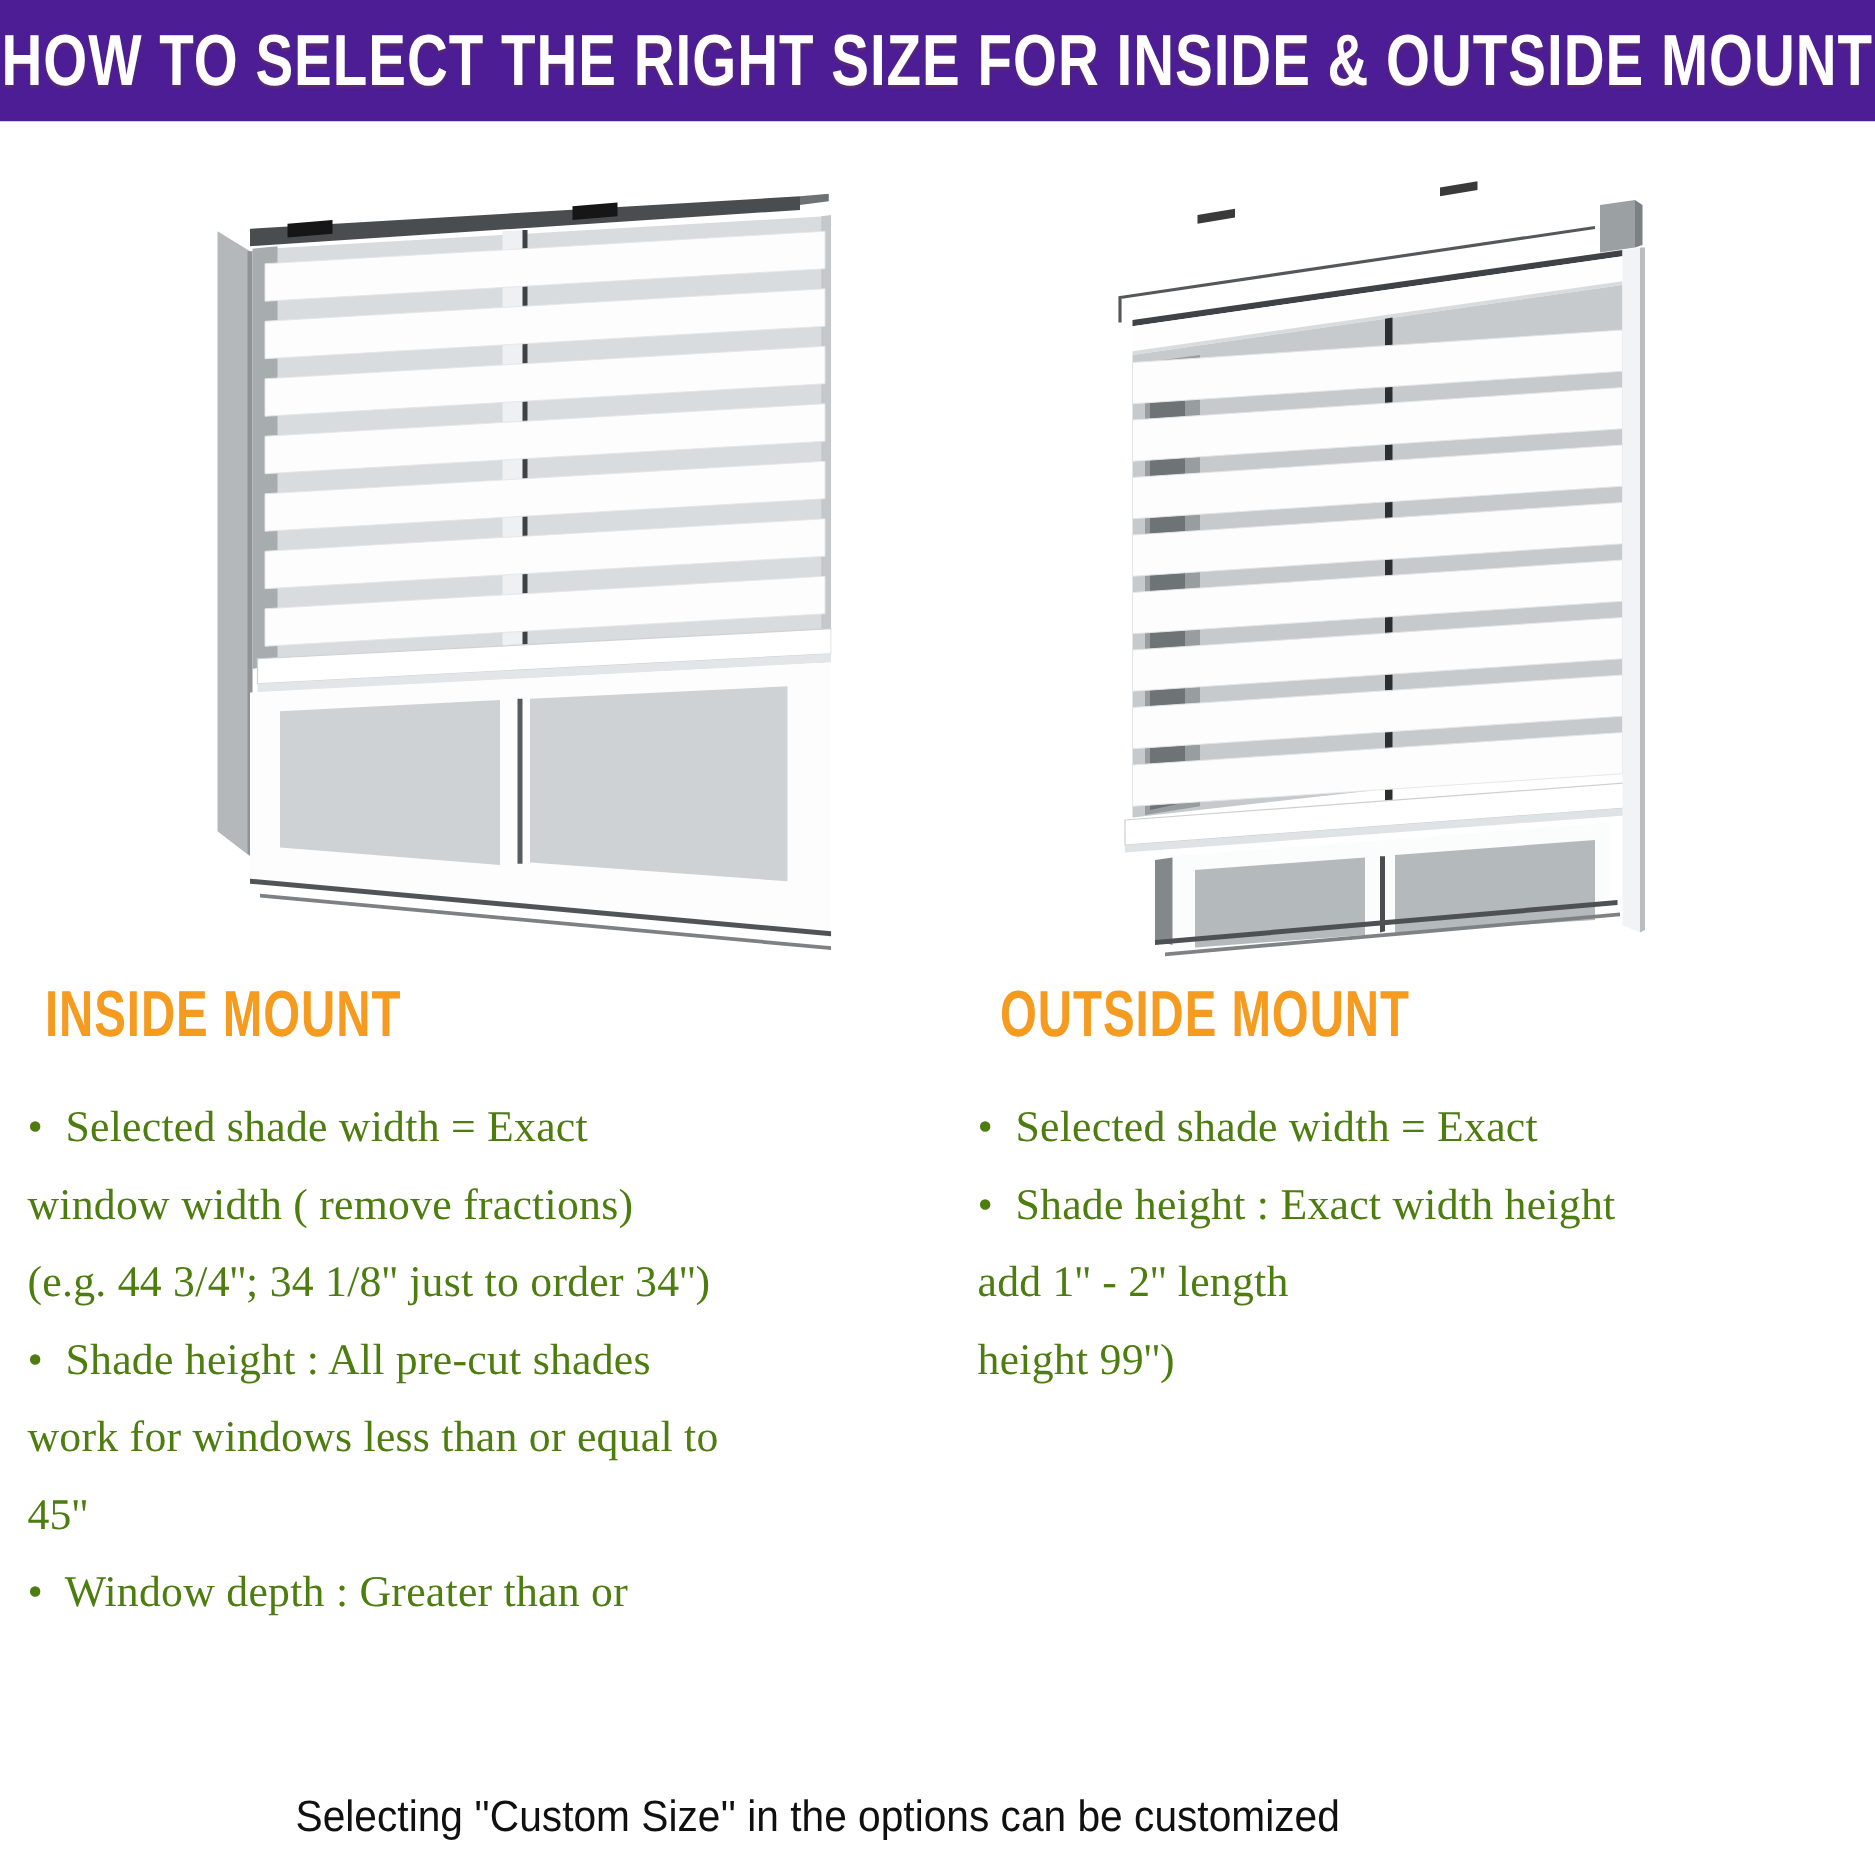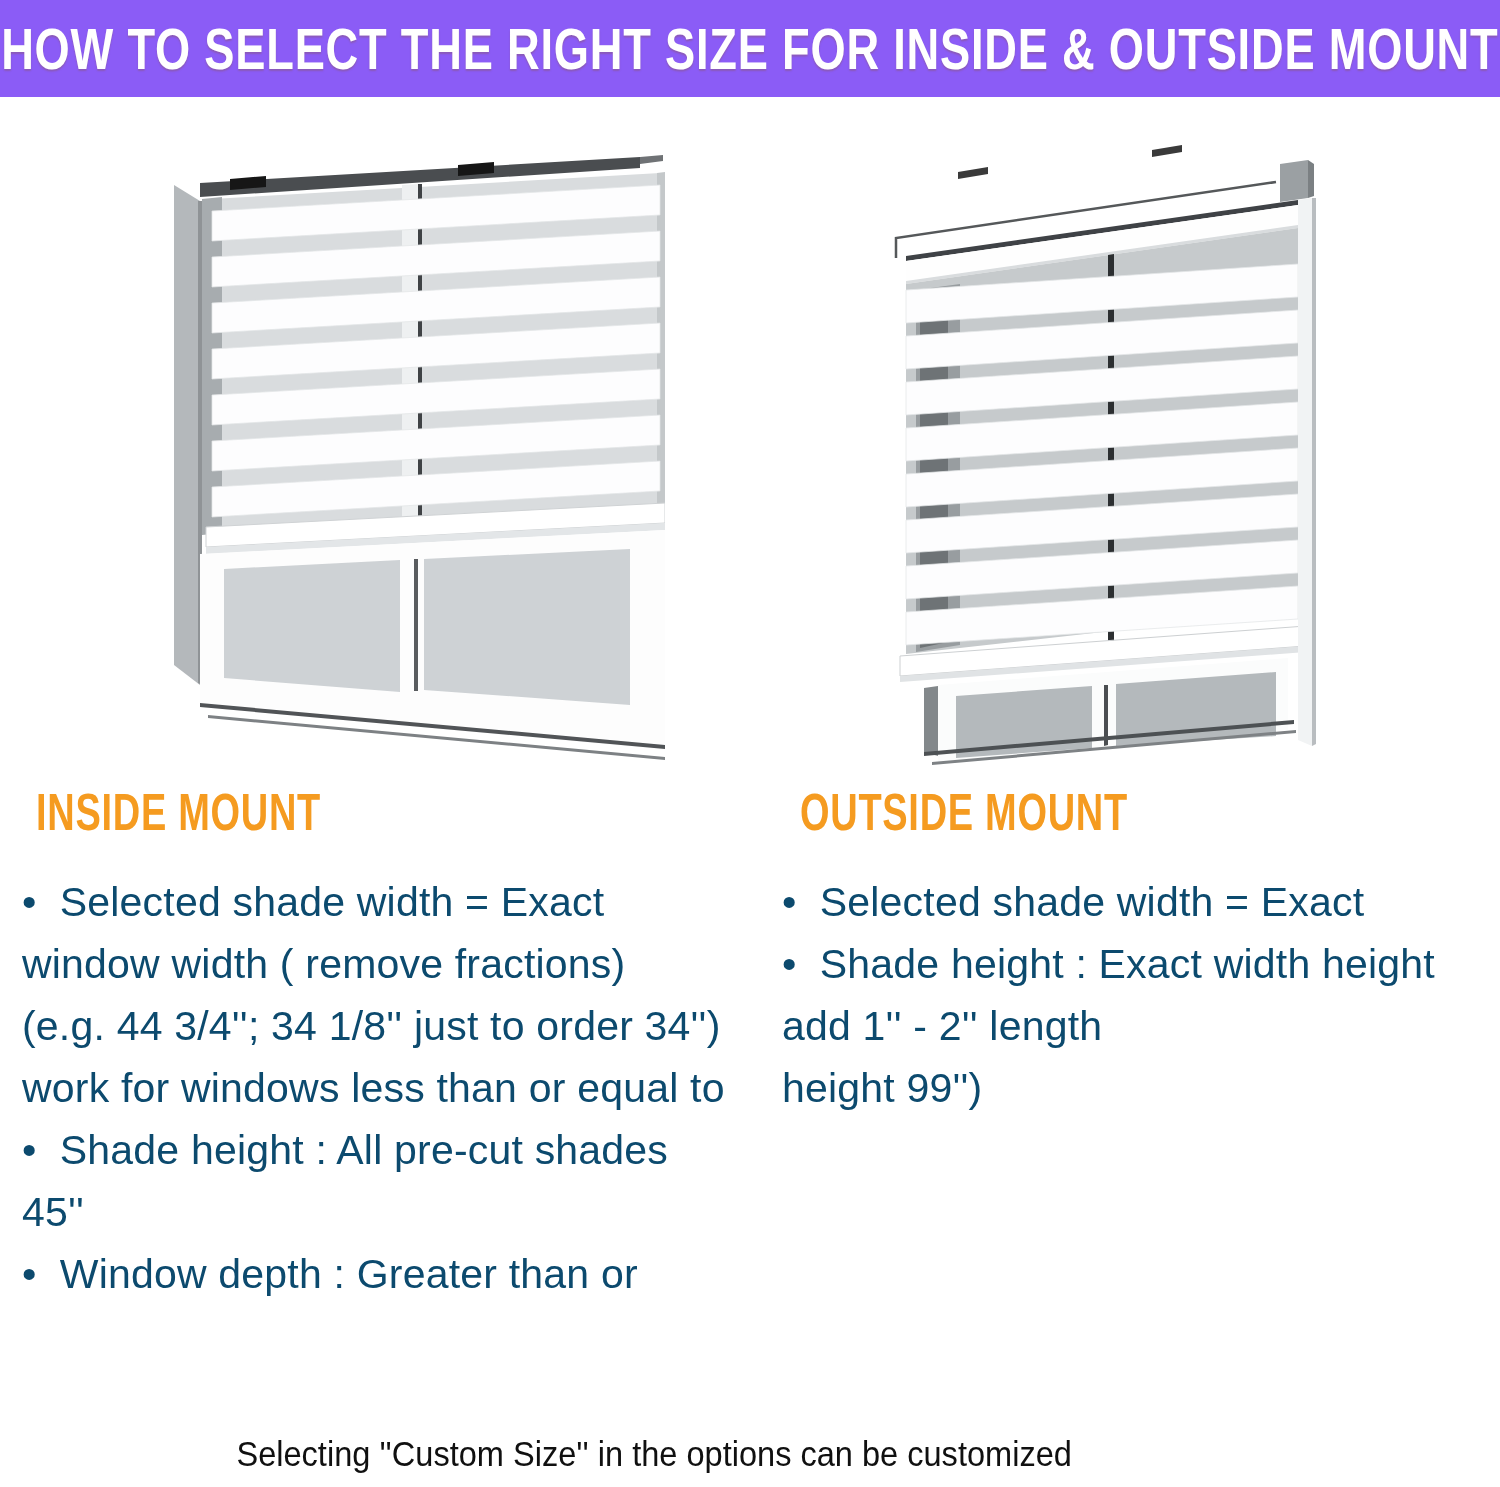--- a/index.html
+++ b/index.html
@@ -11,21 +11,21 @@
     background: #ffffff;
     overflow: hidden;
     font-family: "Liberation Sans", sans-serif;
   }
 
   
   .banner {
     position: absolute;
     left: 0; top: 0;
     width: 1500px; height: 97px;
-    background: #8b5cf6;
+    background: #4c1d95;
     display: flex;
     align-items: center;
     justify-content: center;
   }
   .banner-title {
     color: #ffffff;
     font-size: 58px;
     font-weight: 700;
     letter-spacing: 1px;
     white-space: nowrap;
@@ -59,24 +59,25 @@
   .body-block {
     position: absolute;
     top: 871px;
     width: 705px;
   }
   .body-block.inside  { left: 22px; }
   .body-block.outside { left: 782px; }
   .body-line {
     height: 62px;
     line-height: 62px;
-    font-size: 41px;
-    color: #0c4a6e;
+    font-size: 35px;
+    color: #4d7c0f;
     white-space: pre-wrap;
     letter-spacing: 0.2px;
+    font-family: Liberation Serif, serif;
   }
 
   
   .footer-note {
     position: absolute;
     left: 0; top: 1434px;
     width: 1308px;
     text-align: center;
   }
   .footer-note-text {
@@ -203,22 +204,22 @@
     </svg>
   </div>
 
   <div class="col-heading inside">INSIDE MOUNT</div>
   <div class="col-heading outside">OUTSIDE MOUNT</div>
 
   <div class="body-block inside">
     <div class="body-line">•  Selected shade width = Exact</div>
     <div class="body-line">window width ( remove fractions)</div>
     <div class="body-line">(e.g. 44 3/4''; 34 1/8'' just to order 34'')</div>
+    <div class="body-line">•  Shade height : All pre-cut shades</div>
     <div class="body-line">work for windows less than or equal to</div>
-    <div class="body-line">•  Shade height : All pre-cut shades</div>
     <div class="body-line">45''</div>
     <div class="body-line">•  Window depth : Greater than or</div>
   </div>
 
   <div class="body-block outside">
     <div class="body-line">•  Selected shade width = Exact</div>
     <div class="body-line">•  Shade height : Exact width height</div>
     <div class="body-line">add 1'' - 2'' length</div>
     <div class="body-line">height 99'')</div>
   </div>

